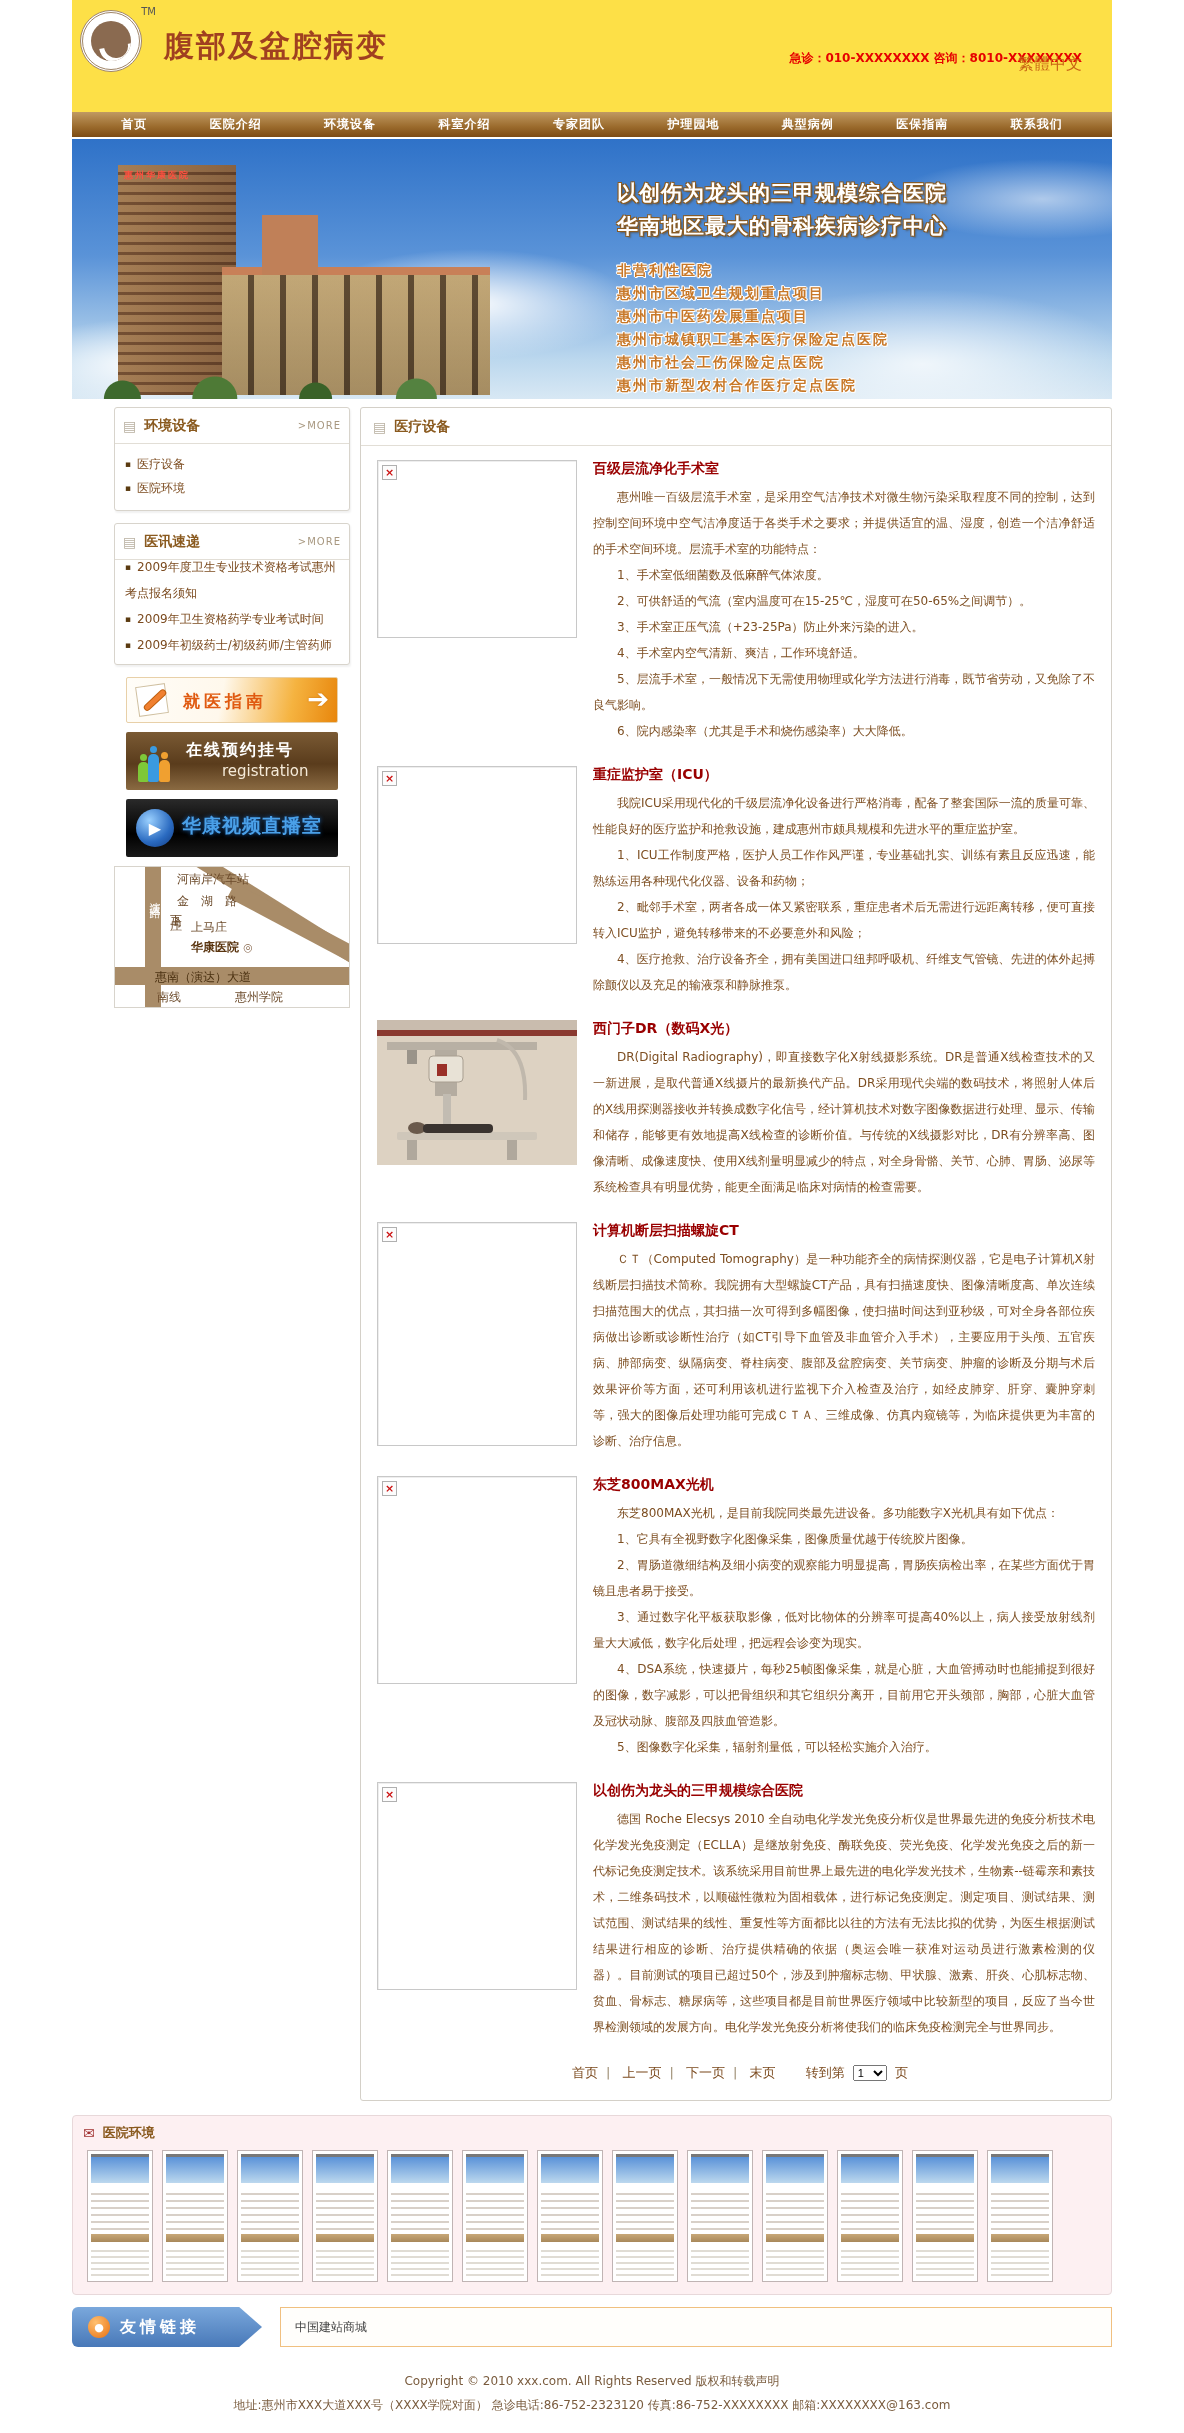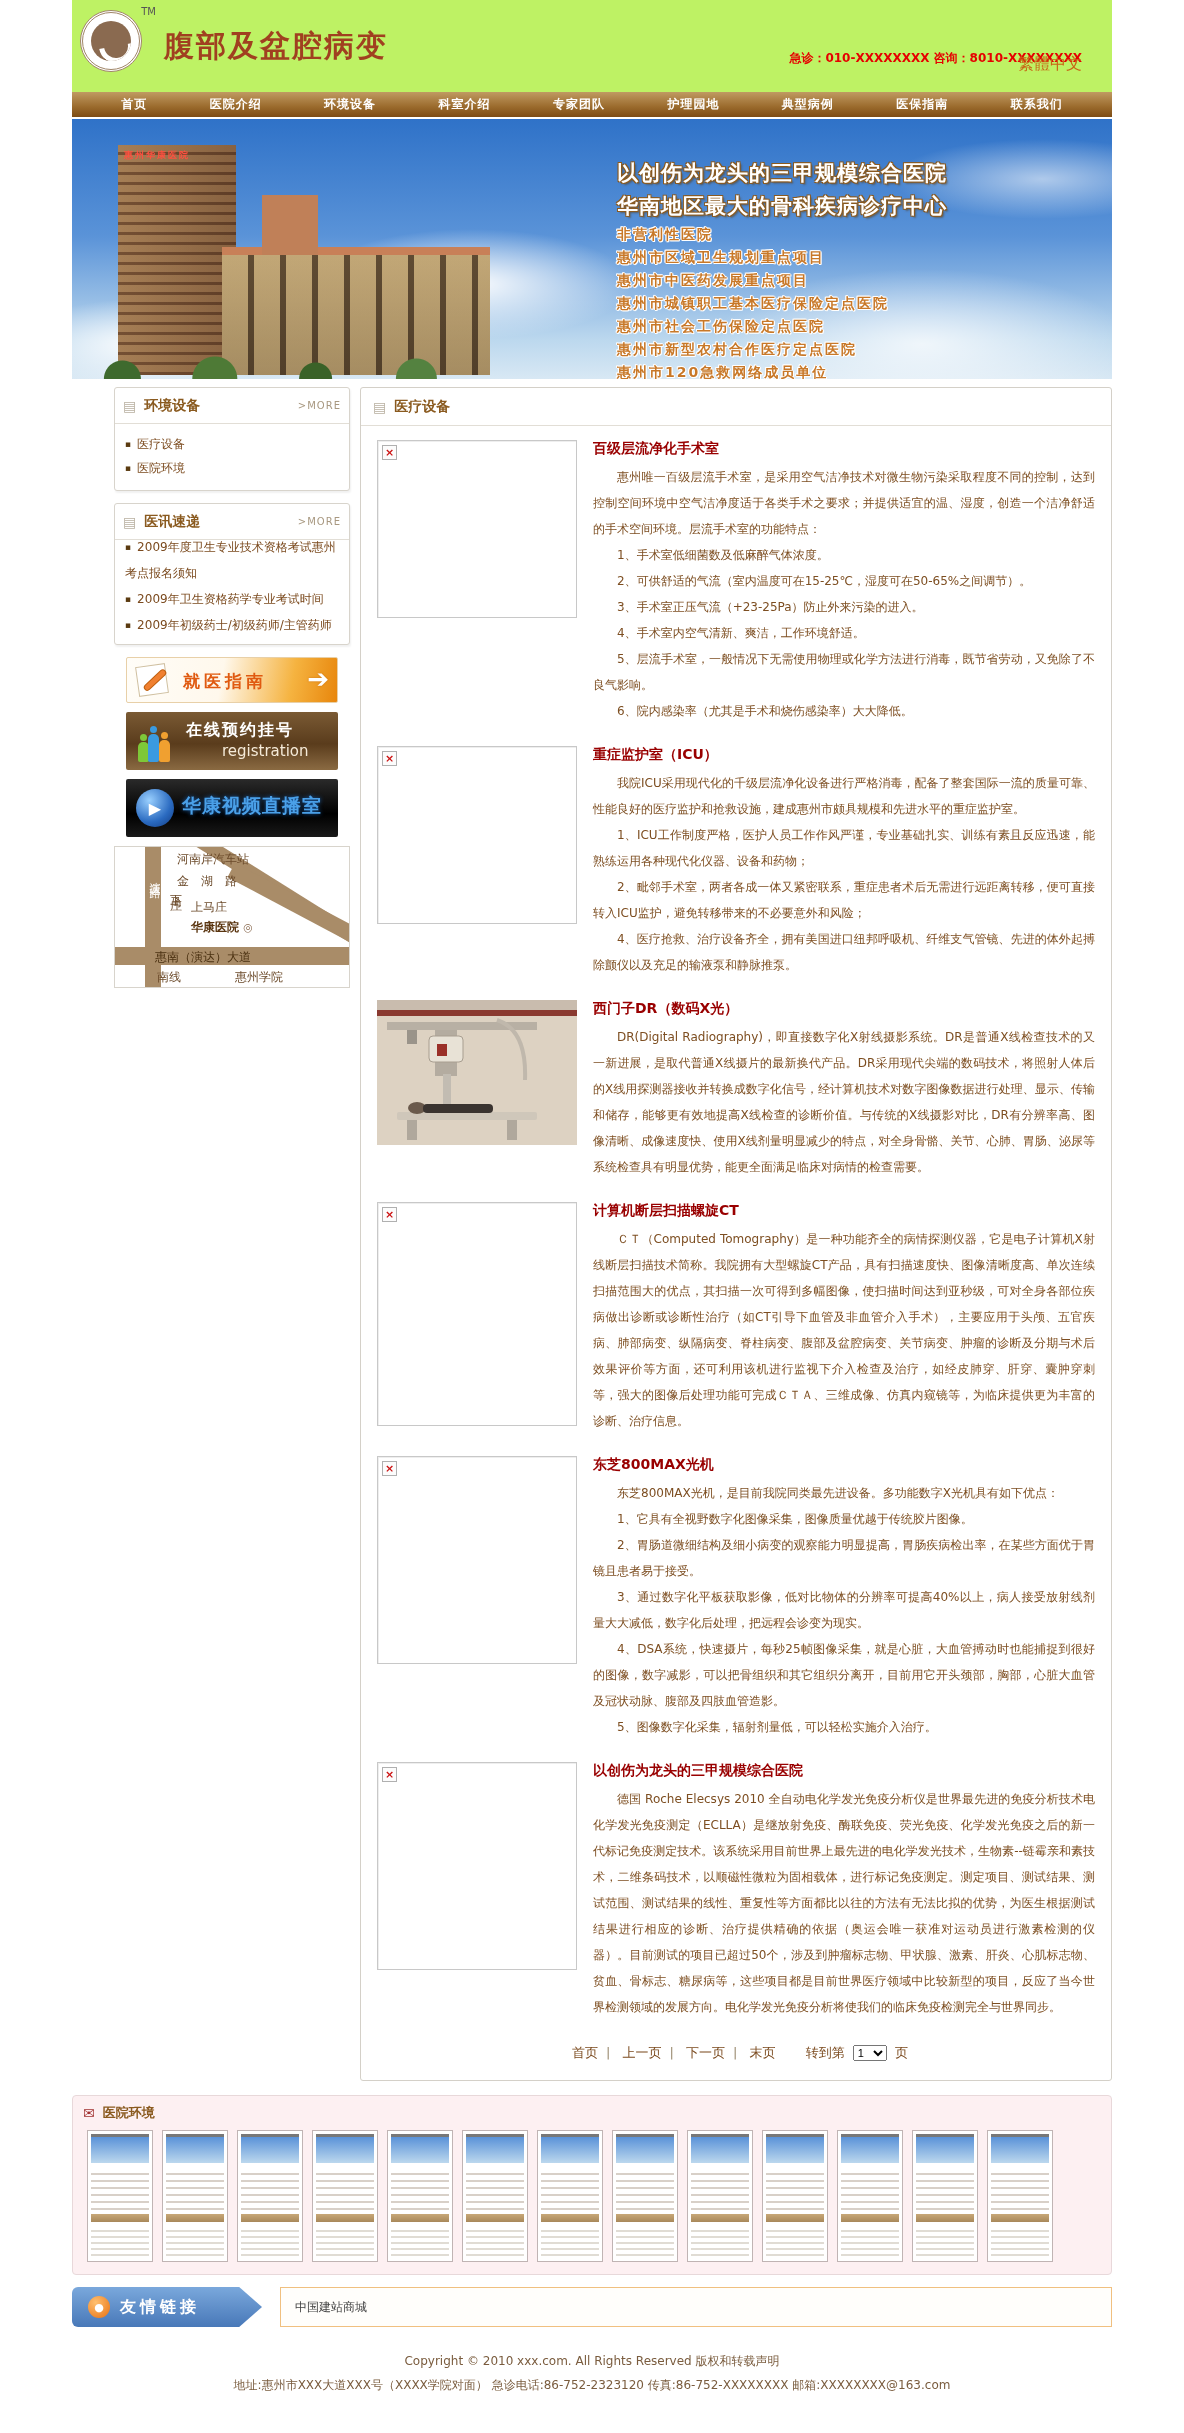--- a/index.html
+++ b/index.html
@@ -1,20 +1,20 @@
 <!DOCTYPE html>
 <html><head>
 <meta charset="utf-8">
 <style>
   * { margin:0; padding:0; box-sizing:border-box; }
   body { background:#fff; font-family:"DejaVu Sans", sans-serif; color:#7d4e21; }
   .page { width:1040px; margin:0 auto; position:relative; }
 
   
-  .header { position:relative; height:92px; background:#bef264; }
+  .header { position:relative; height:112px; background:#fde047; }
   .logo-wrap { position:absolute; left:8px; top:10px; width:70px; height:74px; }
   .logo-circle { width:62px; height:62px; border-radius:50%; border:3px double #a08568; background:#fff;
     display:flex; align-items:center; justify-content:center; }
   .logo-inner { width:40px; height:40px; border-radius:50%; background:#8a6a50; position:relative; overflow:hidden; }
   .logo-inner::after { content:""; position:absolute; left:8px; top:8px; width:24px; height:24px;
     border-radius:50%; border:5px solid #fff; border-top-color:transparent; border-left-color:transparent; transform:rotate(35deg); }
   .logo-tm { position:absolute; right:-6px; top:-4px; font-size:10px; color:#555; }
   .site-title { position:absolute; left:92px; top:26px; font-size:30px; font-weight:bold; color:#a04020; letter-spacing:2px; }
   .hotline { position:absolute; right:30px; top:30px; font-size:12px; font-weight:bold; color:#e60000;margin-top:20px; }
   .lang { position:absolute; right:30px; top:54px; font-size:16px; color:#c86414; cursor:pointer; text-decoration:none; }
@@ -41,21 +41,21 @@
                linear-gradient(#e4d4b4,#c2b294); background-blend-mode:multiply; border-top:8px solid #c88058; }
   .block2::before { content:""; position:absolute; left:40px; top:-60px; width:56px; height:60px; background:#c08058; }
   .greens { position:absolute; left:0; right:620px; bottom:0; height:26px;
     background:radial-gradient(circle at 12% 100%, #3e6a2e 18px, transparent 19px),
                radial-gradient(circle at 34% 100%, #4e7a36 22px, transparent 23px),
                radial-gradient(circle at 58% 100%, #3a6228 16px, transparent 17px),
                radial-gradient(circle at 82% 100%, #548240 20px, transparent 21px); }
   .banner-text { position:absolute; left:545px; top:38px; width:480px; }
   .banner-headline { font-size:21px; font-weight:bold; color:#fff; line-height:33px; letter-spacing:1px;
     text-shadow:1px 1px 0 #8a5a20, -1px -1px 0 #8a5a20, 1px -1px 0 #8a5a20, -1px 1px 0 #8a5a20, 2px 2px 2px rgba(90,60,20,.6); }
-  .banner-list { list-style:none; margin-top:0; }
+  .banner-list { list-style:none; margin-top:16px; }
   .banner-list li { font-size:14px; font-weight:bold; color:#c87828; line-height:23px; letter-spacing:2px;
     text-shadow:1px 0 #fff, -1px 0 #fff, 0 1px #fff, 0 -1px #fff, 1px 1px #fff, -1px -1px #fff; }
 
   
   .cols { display:flex; padding:8px 0 10px 42px; gap:10px; }
   .sidebar { width:236px; flex:none; }
   .sbox { border:1px solid #d8d4cc; border-radius:3px; background:#fff; margin-bottom:12px;
     box-shadow:1px 2px 2px rgba(0,0,0,.06); }
   .sbox-head { display:flex; align-items:center; height:36px; padding:0 8px; border-bottom:1px solid #e2ded6; }
   .doc-ico { color:#b8b0a0; font-size:14px; margin-right:8px; }

